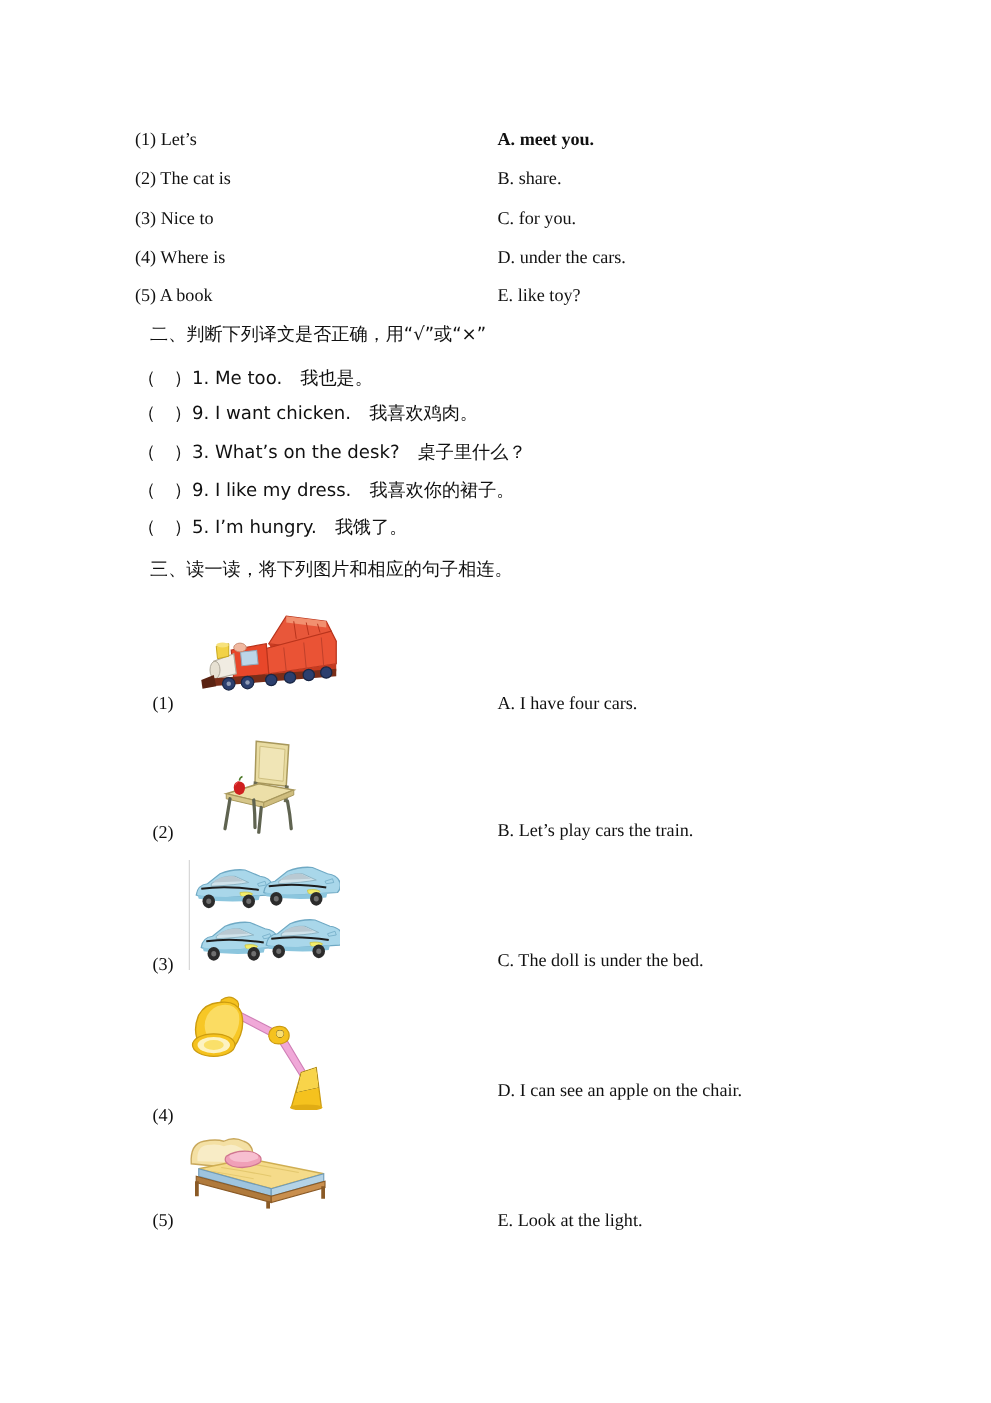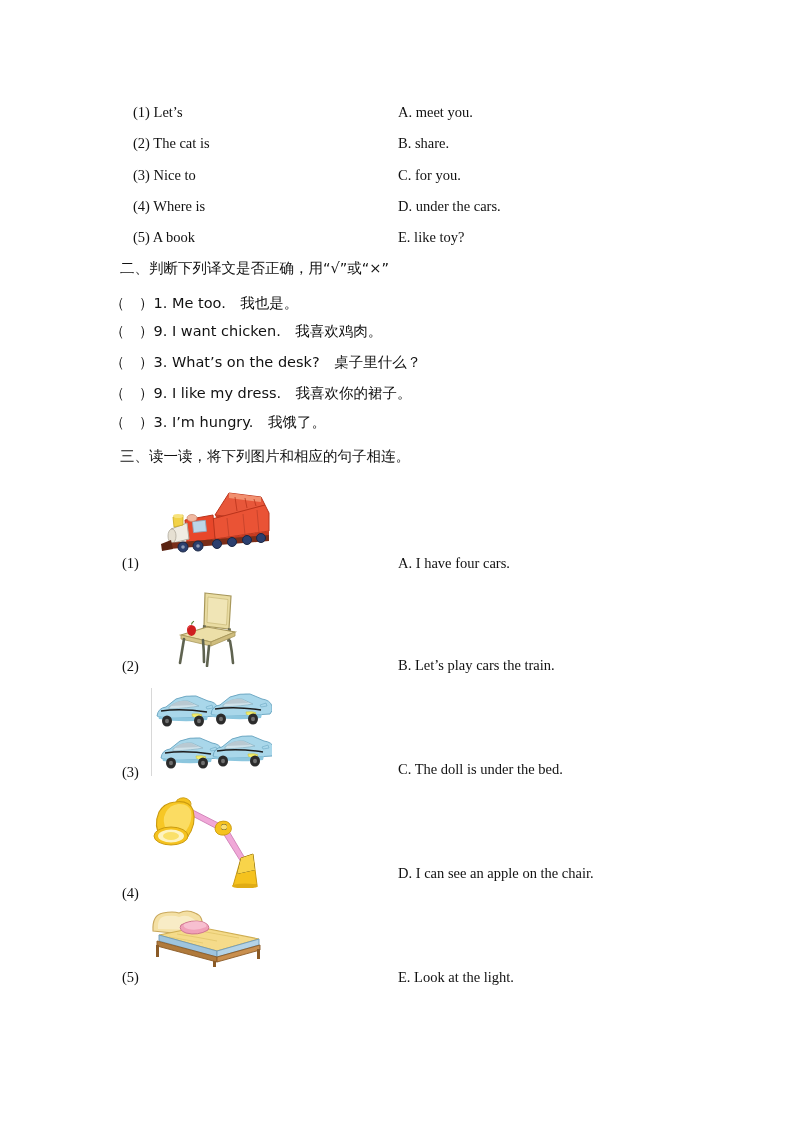--- a/index.html
+++ b/index.html
@@ -31,21 +31,21 @@
   .cn {
     font-family: "DejaVu Sans", "Liberation Sans", sans-serif;
     font-size: 14.5px;
     line-height: 1;
     color: #111;
     white-space: nowrap;
   }
   .abs { position: absolute; }
 
   
-  .s1-left  { left: 133px; }
+  .s1-left  { left: 108px; }
   .s1-right { left: 398px; }
 
   
   .s2-row { left: 110px; }
 
   
   .sec-head { left: 120px; }
 
   
   .s3-num   { left: 122px; }
@@ -65,35 +65,35 @@
 
 <div class="page">
 
   <div>
     <div class="abs en s1-left" style="top:105px;">(1) Let’s</div>
     <div class="abs en s1-left" style="top:136px;">(2) The cat is</div>
     <div class="abs en s1-left" style="top:168px;">(3) Nice to</div>
     <div class="abs en s1-left" style="top:199px;">(4) Where is</div>
     <div class="abs en s1-left" style="top:230px;text-align:right;">(5) A book</div>
 
-    <div class="abs en s1-right" style="top:105px;">A. meet you.</div>
+    <div class="abs en s1-right" style="top:105px;font-weight:bold;">A. meet you.</div>
     <div class="abs en s1-right" style="top:136px;">B. share.</div>
     <div class="abs en s1-right" style="top:168px;">C. for you.</div>
     <div class="abs en s1-right" style="top:199px;">D. under the cars.</div>
     <div class="abs en s1-right" style="top:230px;">E. like toy?</div>
   </div>
 
   <div>
     <div class="abs cn sec-head" style="top:261px;">二、判断下列译文是否正确，用“√”或“×”</div>
 
     <div class="abs cn s2-row" style="top:296px;">（　）1. Me too.　我也是。</div>
     <div class="abs cn s2-row" style="top:324px;">（　）9. I want chicken.　我喜欢鸡肉。</div>
     <div class="abs cn s2-row" style="top:355px;">（　）3. What’s on the desk?　桌子里什么？</div>
     <div class="abs cn s2-row" style="top:386px;">（　）9. I like my dress.　我喜欢你的裙子。</div>
-    <div class="abs cn s2-row" style="top:415px;">（　）3. I’m hungry.　我饿了。</div>
+    <div class="abs cn s2-row" style="top:415px;">（　）5. I’m hungry.　我饿了。</div>
   </div>
 
   <div>
     <div class="abs cn sec-head" style="top:449px;">三、读一读，将下列图片和相应的句子相连。</div>
 
     <div class="pic" style="left:157px; top:487px; width:115px; height:70px;">
       <svg width="115" height="70" viewBox="0 0 115 70">
 
         <path d="M58 28 L72 6 L104 10 L108 18 L76 30 Z" fill="#e8573a" stroke="#b9341c" stroke-width="1"></path>
         <path d="M72 6 L104 10 L104 15 L72 11 Z" fill="#f2906f"></path>

